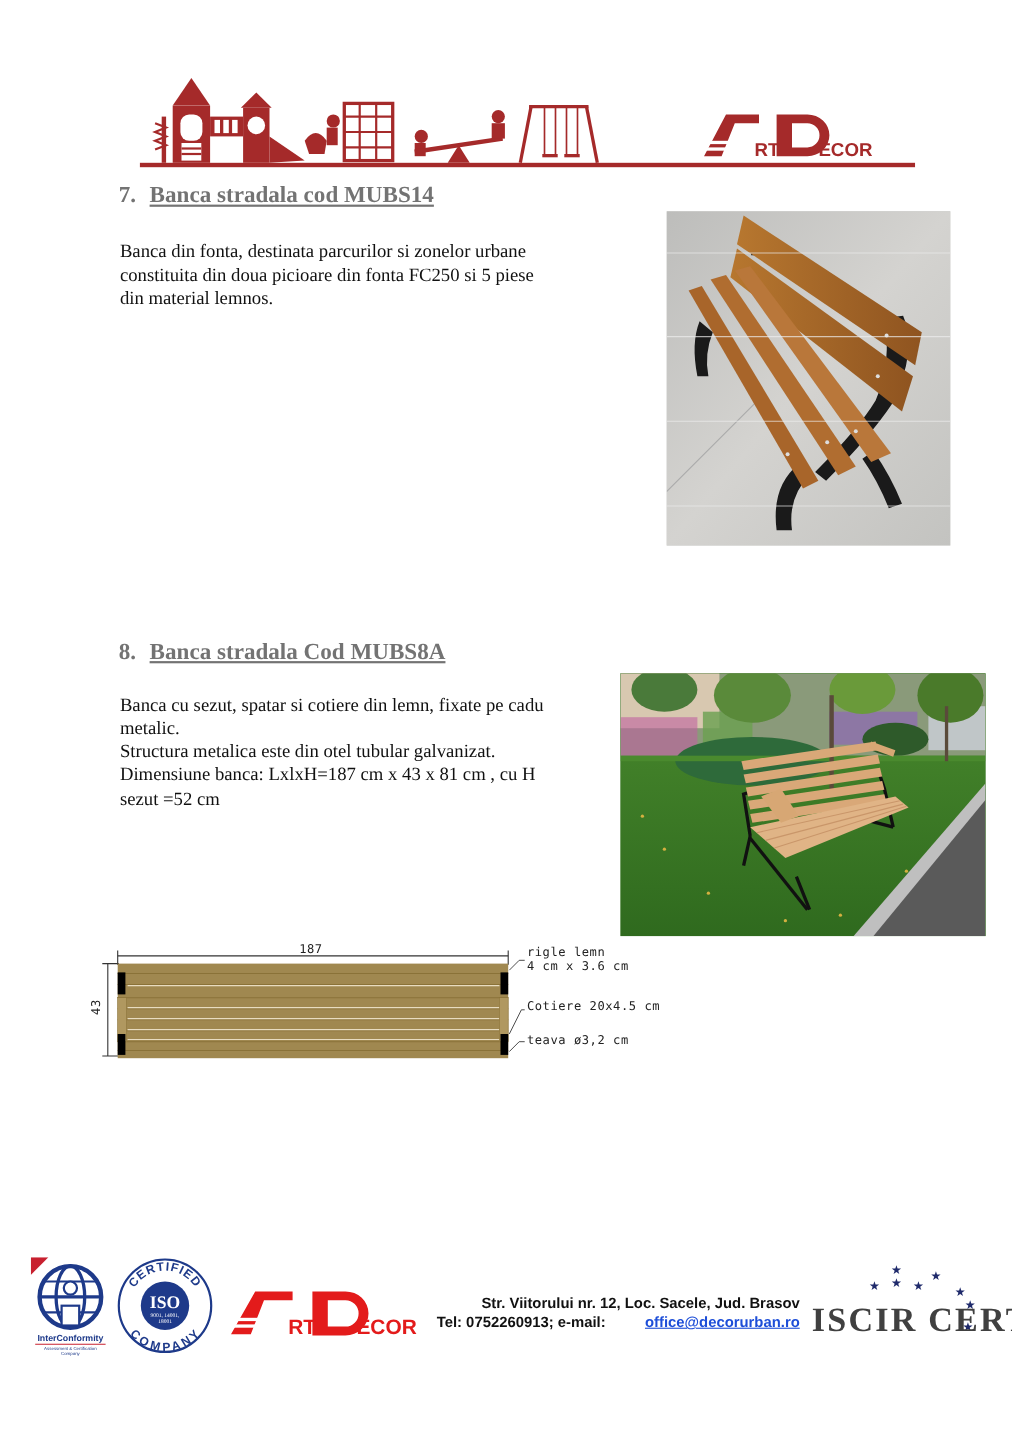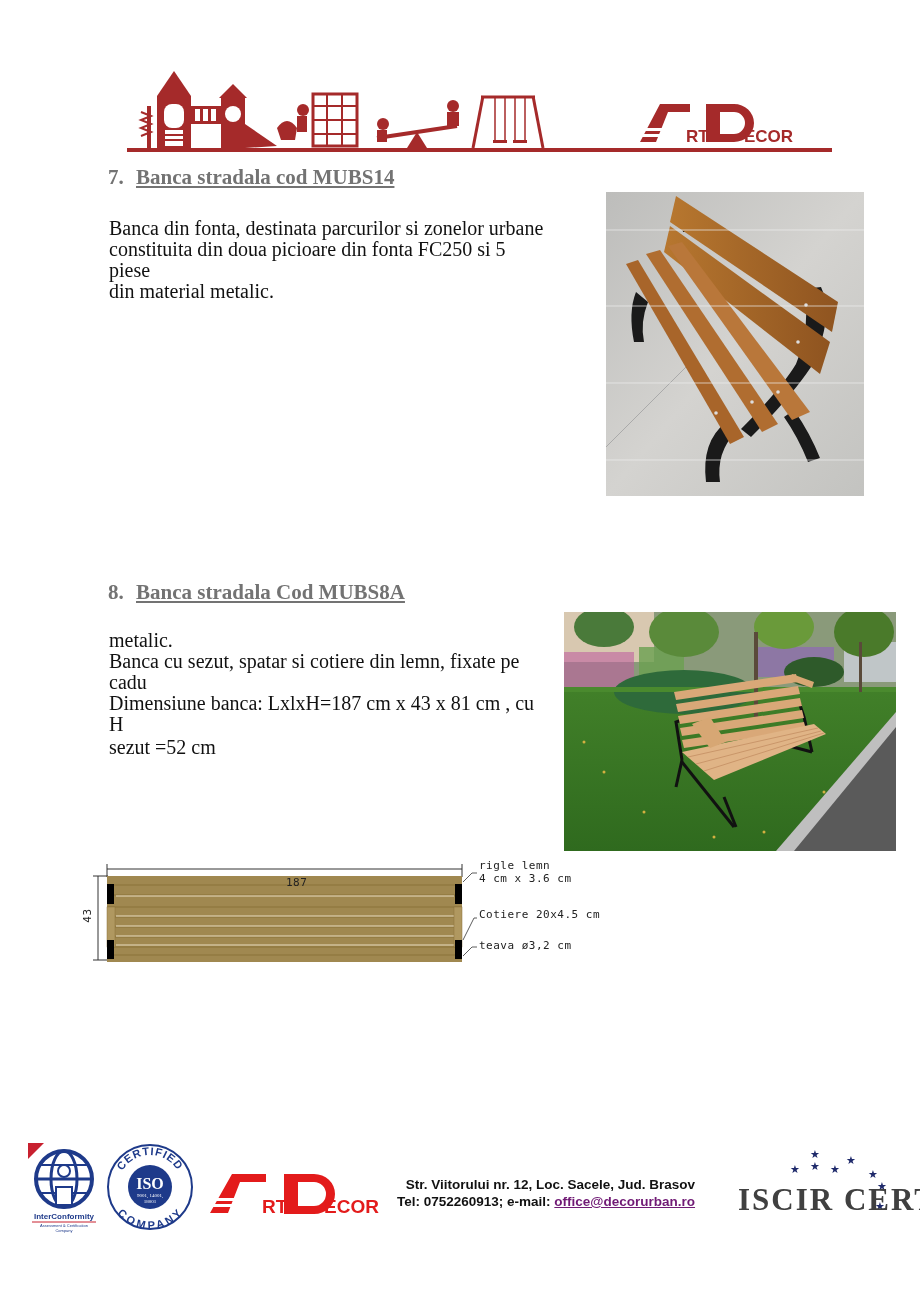--- a/index.html
+++ b/index.html
@@ -2,26 +2,26 @@
 <html><head>
 <meta charset="utf-8">
 <style>
   html, body { margin:0; padding:0; background:#ffffff; }
   body { width:920px; height:1301px; position:relative; overflow:hidden; font-family:"Liberation Serif", serif; color:#000; }
   .abs { position:absolute; }
   .header-banner { left:127px; top:68px; width:705px; height:88px; }
   .section-title { font-family:"Liberation Serif", serif; font-weight:bold; font-size:21px; color:#737373; white-space:nowrap; }
   .section-title .num { display:inline-block; width:28px; }
   .section-title .txt { text-decoration:underline; text-decoration-thickness:2px; text-underline-offset:2px; }
-  .body-text { font-family:"Liberation Serif", serif; font-size:20px; line-height:21px; color:#111; }
+  .body-text { font-family:"Liberation Serif", serif; font-size:17px; line-height:21px; color:#111; }
   .body-text p { margin:0; }
   .photo { overflow:hidden; }
   .dim-label { font-family:"DejaVu Sans Mono", monospace; font-size:11px; color:#222; white-space:nowrap; letter-spacing:0.5px; }
   .footer-contact { font-family:"Liberation Sans", sans-serif; font-weight:bold; font-size:13.5px; line-height:17px; color:#111; white-space:nowrap;text-align:right; }
-  .footer-contact a { color:#701a75; text-decoration:underline; }
+  .footer-contact a { color:#1d4ed8; text-decoration:underline;margin-left:32px; }
   .iscir { font-family:"Liberation Serif", serif; font-weight:bold; font-size:31px; color:#404040; letter-spacing:2px; white-space:nowrap; }
 </style>
 </head>
 <body>
 
 <div class="abs header-banner">
   <svg width="705" height="88" viewBox="0 0 705 88">
     <g fill="#a52a2a" stroke="#a52a2a">
 
       <rect x="0" y="80" width="705" height="4" stroke="none"></rect>
@@ -90,21 +90,21 @@
     </svg>
   </div>
 </div>
 
 <div class="abs section-title" style="left:108px; top:165px;">
   <span class="num">7.</span><span class="txt">Banca stradala cod MUBS14</span>
 </div>
 <div class="abs body-text" style="left:109px; top:218px; width:440px;">
   <p>Banca din fonta, destinata parcurilor si zonelor urbane</p>
   <p>constituita din doua picioare din fonta FC250 si 5 piese</p>
-  <p>din material metalic.</p>
+  <p>din material lemnos.</p>
 </div>
 
 <div class="abs photo" style="left:606px; top:192px; width:258px; height:304px; background:#c9c9c6;">
   <svg width="258" height="304" viewBox="0 0 258 304">
     <defs>
       <linearGradient id="ground" x1="0" y1="0" x2="1" y2="1">
         <stop offset="0" stop-color="#bdbdbb"></stop>
         <stop offset="0.5" stop-color="#d4d3d0"></stop>
         <stop offset="1" stop-color="#c3c3c0"></stop>
       </linearGradient>
@@ -139,22 +139,23 @@
     <line x1="0" y1="114" x2="258" y2="114" stroke="#eeeeee" stroke-width="1" opacity="0.7"></line>
     <line x1="0" y1="191" x2="258" y2="191" stroke="#eeeeee" stroke-width="1" opacity="0.7"></line>
     <line x1="0" y1="268" x2="258" y2="268" stroke="#eeeeee" stroke-width="1" opacity="0.7"></line>
   </svg>
 </div>
 
 <div class="abs section-title" style="left:108px; top:580px;">
   <span class="num">8.</span><span class="txt">Banca stradala Cod MUBS8A</span>
 </div>
 <div class="abs body-text" style="left:109px; top:630px; width:440px;">
+  <p>Banca cu sezut, spatar si cotiere din lemn, fixate pe cadu</p>
   <p>metalic.</p>
-  <p>Banca cu sezut, spatar si cotiere din lemn, fixate pe cadu</p>
+  <p>Structura metalica este din otel tubular galvanizat.</p>
   <p>Dimensiune banca: LxlxH=187 cm x 43 x 81 cm , cu H</p>
   <p style="margin-top:2px;">sezut =52 cm</p>
 </div>
 
 <div class="abs photo" style="left:564px; top:612px; width:332px; height:239px; background:#3e7a2a;">
   <svg width="332" height="239" viewBox="0 0 332 239">
     <defs>
       <linearGradient id="grass" x1="0" y1="0" x2="0" y2="1">
         <stop offset="0" stop-color="#4a8a2e"></stop>
         <stop offset="1" stop-color="#2f6a1e"></stop>
@@ -255,21 +256,21 @@
 
     <rect x="23" y="29" width="7" height="20" fill="#000"></rect>
     <rect x="371" y="29" width="7" height="20" fill="#000"></rect>
     <rect x="23" y="85" width="7" height="19" fill="#000"></rect>
     <rect x="371" y="85" width="7" height="19" fill="#000"></rect>
 
     <path d="M379,27 L388,18 L393,18" stroke="#333" fill="none" stroke-width="0.8"></path>
     <path d="M379,85 L390,63 L393,63" stroke="#333" fill="none" stroke-width="0.8"></path>
     <path d="M379,101 L388,92 L393,92" stroke="#333" fill="none" stroke-width="0.8"></path>
   </svg>
-  <div class="abs dim-label" style="left:202px; top:1px;margin-top:20px;">187</div>
+  <div class="abs dim-label" style="left:188px; top:1px;">187</div>
   <div class="abs dim-label" style="left:-4px; top:54px; transform:rotate(-90deg);">43</div>
   <div class="abs dim-label" style="left:395px; top:4px;">rigle lemn</div>
   <div class="abs dim-label" style="left:395px; top:17px;">4 cm x 3.6 cm</div>
   <div class="abs dim-label" style="left:395px; top:53px;">Cotiere 20x4.5 cm</div>
   <div class="abs dim-label" style="left:395px; top:84px;">teava ø3,2 cm</div>
 </div>
 
 <div class="abs" style="left:28px; top:1143px; width:72px; height:90px;">
   <svg width="72" height="90" viewBox="0 0 72 90">
     <polygon points="0,0 16,0 0,16" fill="#c8202f"></polygon>

